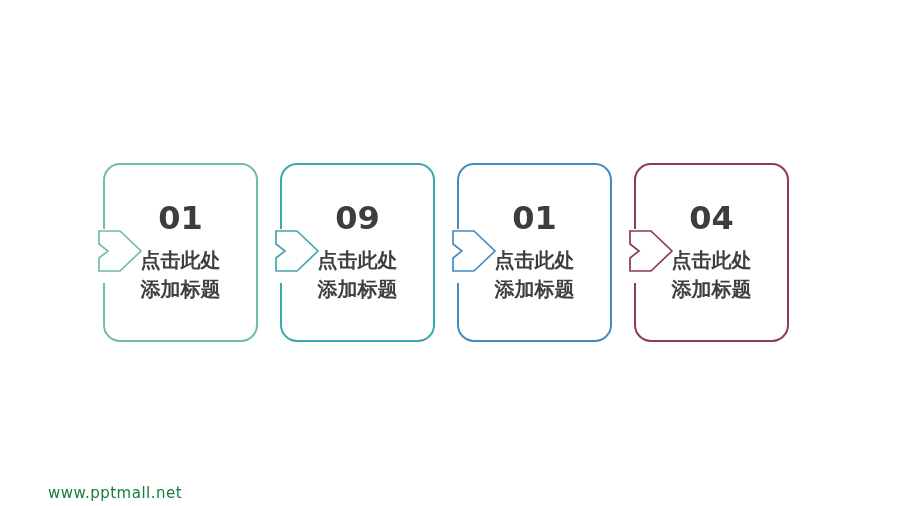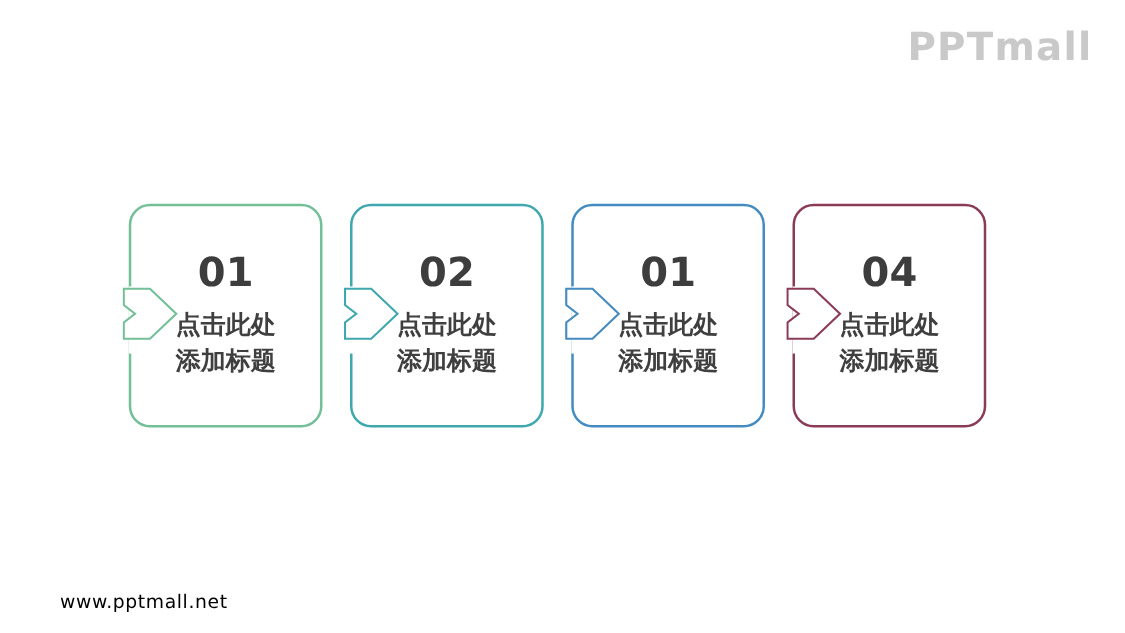--- a/index.html
+++ b/index.html
@@ -14,23 +14,23 @@
     position:absolute;
     top:20px;right:26px;
     font-size:31px;
     font-weight:bold;
     letter-spacing:1px;
     color:#c9c9c9;
     user-select:none;
   }
   .watermark{
     position:absolute;
-    left:48px;bottom:16px;
+    left:48px;bottom:4px;
     font-size:15px;
-    color:#000000;
+    color:#15803d;
     letter-spacing:0.5px;
   }
   .steps{
     position:absolute;
     left:103px;top:163px;
     display:flex;
     gap:22px;
   }
   .step{
     position:relative;
@@ -65,42 +65,41 @@
     top:calc(50% - 24px);
     width:50px;height:54px;
     pointer-events:none;
   }
 </style>
 </head>
 <body>
 
 <div class="canvas">
 
-  <div class="logo">PPTmall</div>
 
   <div class="steps">
 
     <div class="step" style="color: rgb(114, 191, 152);">
       <svg class="arrow-wrap" viewBox="0 0 50 54" width="50" height="54">
         <rect x="5" y="0" width="6" height="54" fill="#ffffff"></rect>
         <path d="M1 2 H22 L43 22 L22 42 H1 V29 L10 22 L1 15 Z" fill="#ffffff" stroke="currentColor" stroke-width="1.7" stroke-linejoin="miter"></path>
       </svg>
       <div class="step-number">01</div>
       <div class="step-title">
         <div>点击此处</div>
         <div>添加标题</div>
       </div>
     </div>
 
     <div class="step" style="color: rgb(63, 168, 174);">
       <svg class="arrow-wrap" viewBox="0 0 50 54" width="50" height="54">
         <rect x="5" y="0" width="6" height="54" fill="#ffffff"></rect>
         <path d="M1 2 H22 L43 22 L22 42 H1 V29 L10 22 L1 15 Z" fill="#ffffff" stroke="currentColor" stroke-width="1.7" stroke-linejoin="miter"></path>
       </svg>
-      <div class="step-number">02</div>
+      <div class="step-number">09</div>
       <div class="step-title">
         <div>点击此处</div>
         <div>添加标题</div>
       </div>
     </div>
 
     <div class="step" style="color: rgb(68, 139, 192);">
       <svg class="arrow-wrap" viewBox="0 0 50 54" width="50" height="54">
         <rect x="5" y="0" width="6" height="54" fill="#ffffff"></rect>
         <path d="M1 2 H22 L43 22 L22 42 H1 V29 L10 22 L1 15 Z" fill="#ffffff" stroke="currentColor" stroke-width="1.7" stroke-linejoin="miter"></path>

